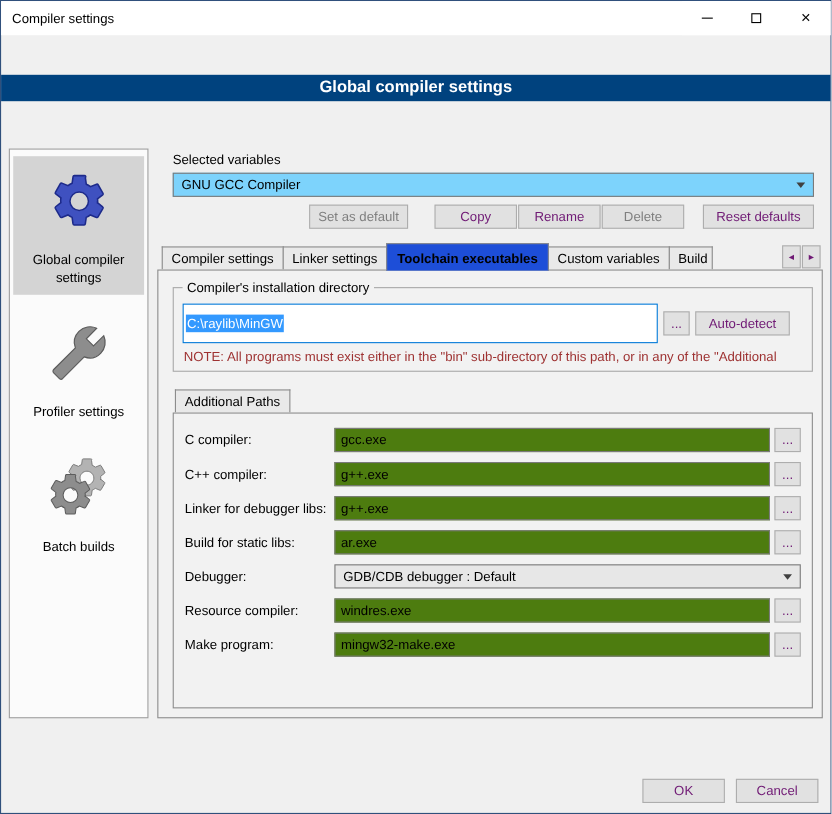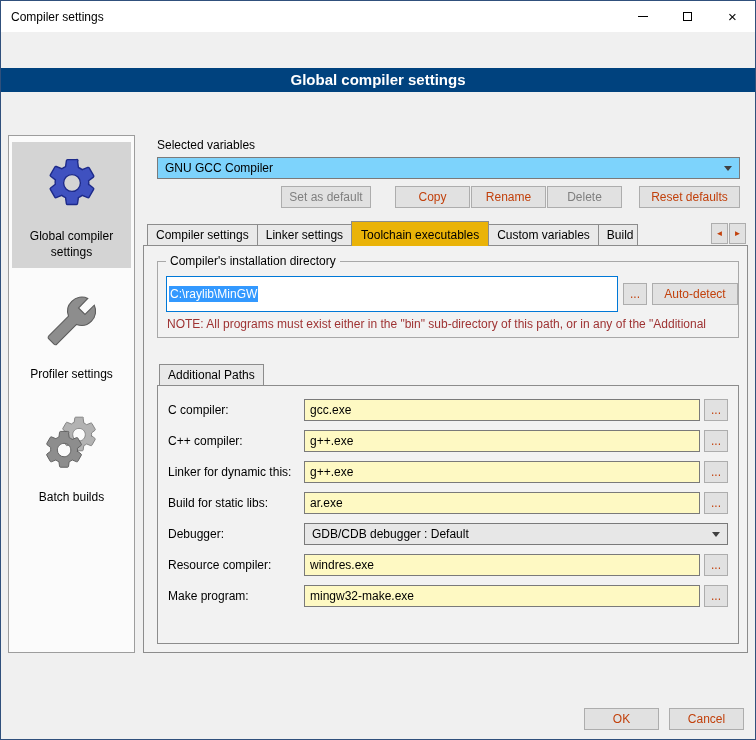--- a/index.html
+++ b/index.html
@@ -77,21 +77,21 @@
   .compiler-combo { margin: 0 8px 0 14px; }
   .combo-arrow {
     margin-left: auto;
     width: 0; height: 0;
     border-left: 4px solid transparent;
     border-right: 4px solid transparent;
     border-top: 5px solid #404040;
   }
   .btn {
     height: 22px; background: #e1e1e1; border: 1px solid #adadad;
-    font-family: inherit; font-size: 12px; color: #c2410c;
+    font-family: inherit; font-size: 12px; color: #701a75;
     cursor: default;
   }
   .btn:disabled { color: #7f7f7f; }
   .btn-row {
     display: flex; justify-content: flex-end;
     margin: 7px 8px 0 14px;
   }
   .btn-setdefault { width: 90px; margin-right: 24px; }
   .btn-copy, .btn-rename, .btn-delete { width: 75px; margin-right: 1px; }
   .btn-delete { margin-right: 17px; }
@@ -101,43 +101,43 @@
     display: flex; align-items: flex-end;
     margin-top: 13px; padding: 0 2px 0 4px;
   }
   .tab {
     border: 1px solid #8c8c8c; border-bottom: none;
     background: #e9e9e9;
     padding: 3px 8px; white-space: nowrap;
     margin-right: -1px; cursor: default;
   }
   .tab.active {
-    background: #eab308;
+    background: #1d4ed8;
     padding: 6px 9px 4px; margin-bottom: -1px;
-    position: relative; z-index: 2;
+    position: relative; z-index: 2; font-weight: bold;
   }
   .tab-clipped { max-width: 40px; overflow: hidden; }
   .tab-scrollers { margin-left: auto; display: flex; gap: 1px; padding-bottom: 1px; }
   .scroll-btn {
     width: 17px; height: 21px; padding: 0;
     font-size: 8px; line-height: 1;
     display: flex; align-items: center; justify-content: center;
   }
   .tabpanel {
     flex: 1; min-height: 0;
     border: 1px solid #8c8c8c; background: #f2f2f2;
     padding: 11px 8px 8px 13px;
     display: flex; flex-direction: column;
   }
   
   .groupbox {
     position: relative;
     border: 1px solid #a8a8a8;
-    margin: 4px 0 10px 0;
-    padding: 14px 0 6px 8px;
+    margin: 4px 0 0 0;
+    padding: 14px 20px 6px 8px;
   }
   .group-title {
     position: absolute; top: -8px; left: 8px;
     background: #f2f2f2; padding: 0 4px;
   }
   .dir-row { display: flex; align-items: center; gap: 5px; }
   .dir-input {
     flex: 1; height: 36px;
     background: #fff; border: 1px solid #0078d7;
     display: flex; align-items: center;
@@ -153,21 +153,21 @@
   .subtabstrip { margin-top: 16px; padding-left: 2px; }
   .innerpanel {
     flex: 1; min-height: 0;
     border: 1px solid #8c8c8c; background: #f2f2f2;
     padding: 13px 10px 10px 10px;
   }
   .frow { display: flex; align-items: center; margin-bottom: 9px; }
   .frow-label { flex: 0 0 136px; width: 136px; }
   .text-field {
     flex: 1; height: 22px;
-    background: #fef9c3; border: 1px solid #7a7a7a;
+    background: #4d7c0f; border: 1px solid #7a7a7a;
     display: flex; align-items: center;
     padding: 0 5px; margin-right: 4px;
     overflow: hidden; white-space: nowrap;
   }
   .select-field {
     flex: 1; height: 22px;
     background: #e7e7e7; border: 1px solid #7a7a7a;
     display: flex; align-items: center; padding: 0 7px;
     cursor: default;
   }
@@ -292,21 +292,21 @@
 
           <div class="frow">
             <span class="frow-label">C++ compiler:</span>
             <div class="text-field">
                 <span>g++.exe</span>
               </div>
             <button class="btn browse-btn">...</button>
           </div>
 
           <div class="frow">
-            <span class="frow-label">Linker for dynamic this:</span>
+            <span class="frow-label">Linker for debugger libs:</span>
             <div class="text-field">
                 <span>g++.exe</span>
               </div>
             <button class="btn browse-btn">...</button>
           </div>
 
           <div class="frow">
             <span class="frow-label">Build for static libs:</span>
             <div class="text-field">
                 <span>ar.exe</span>

